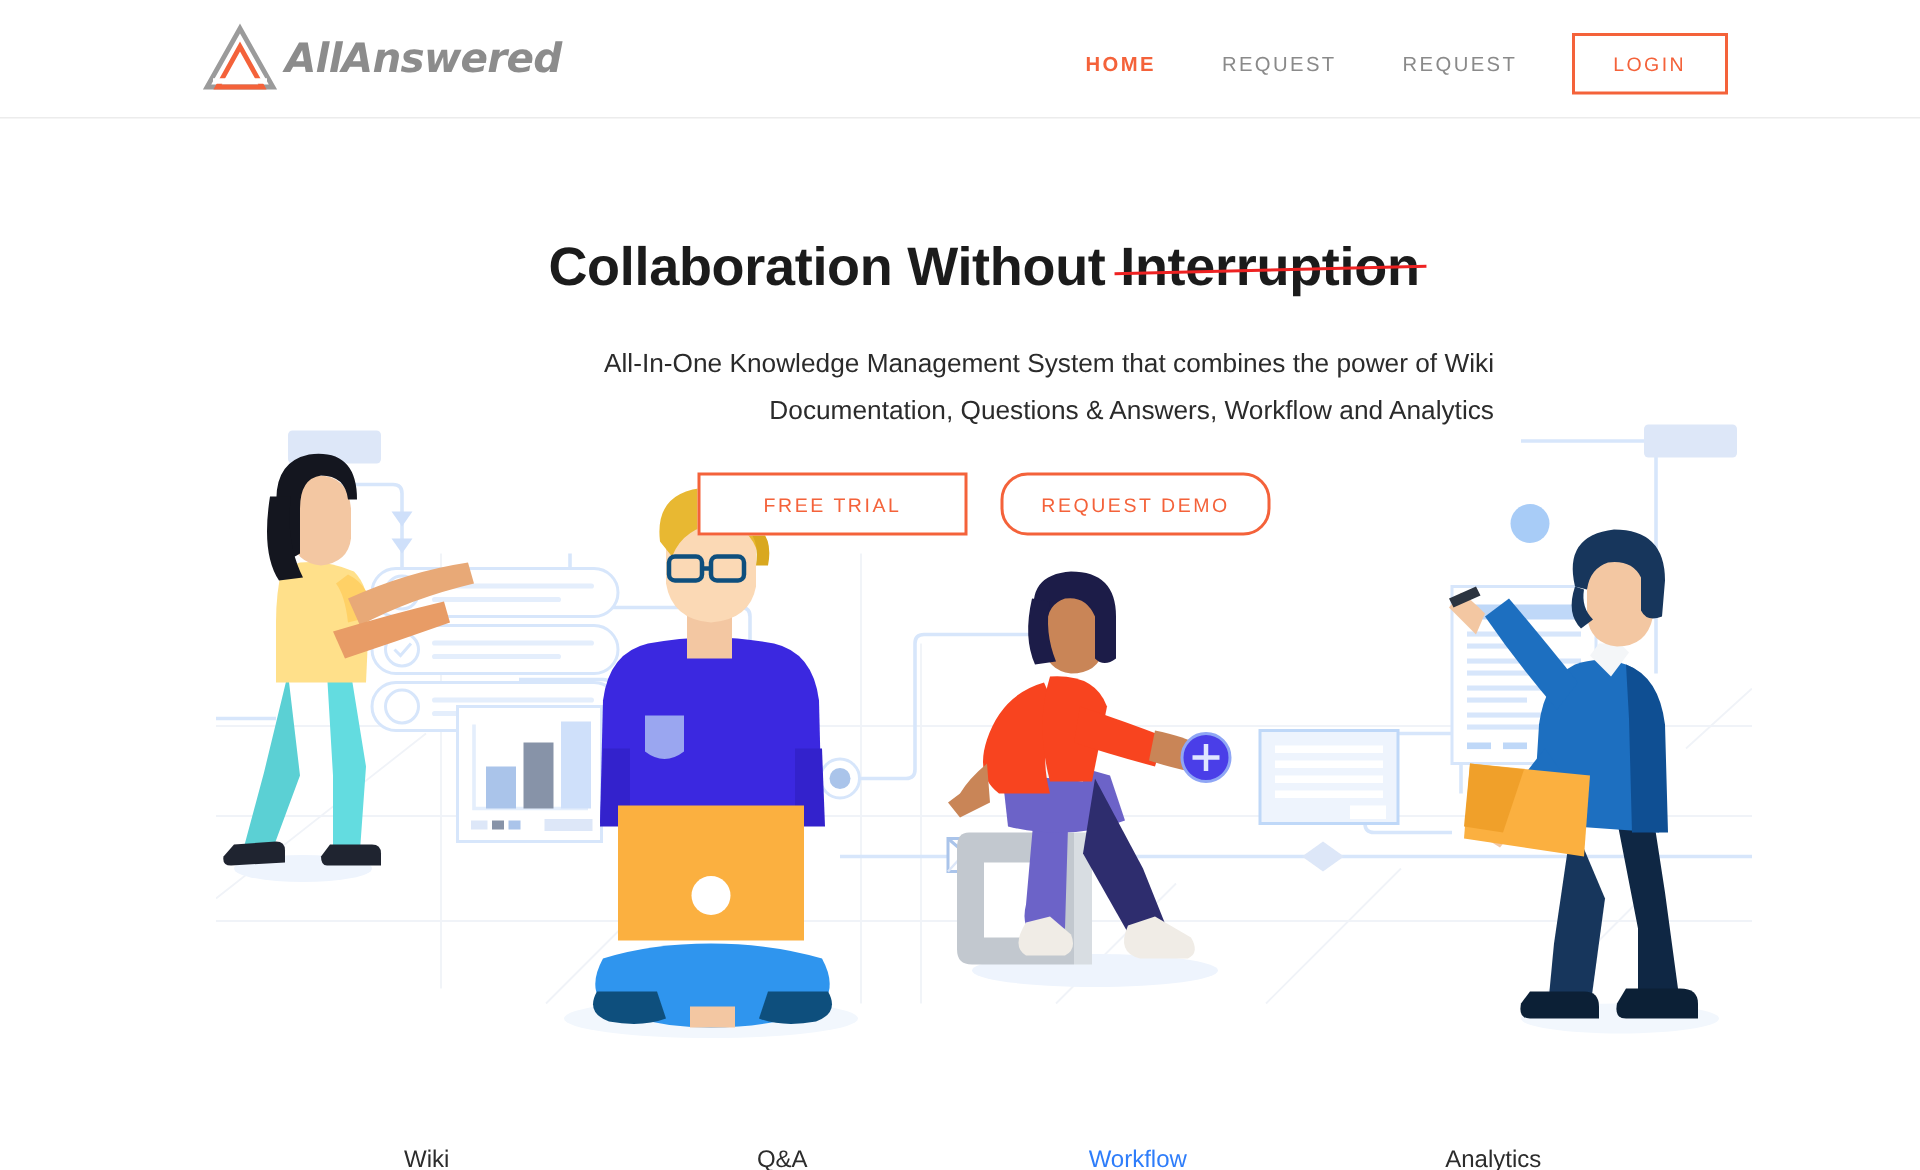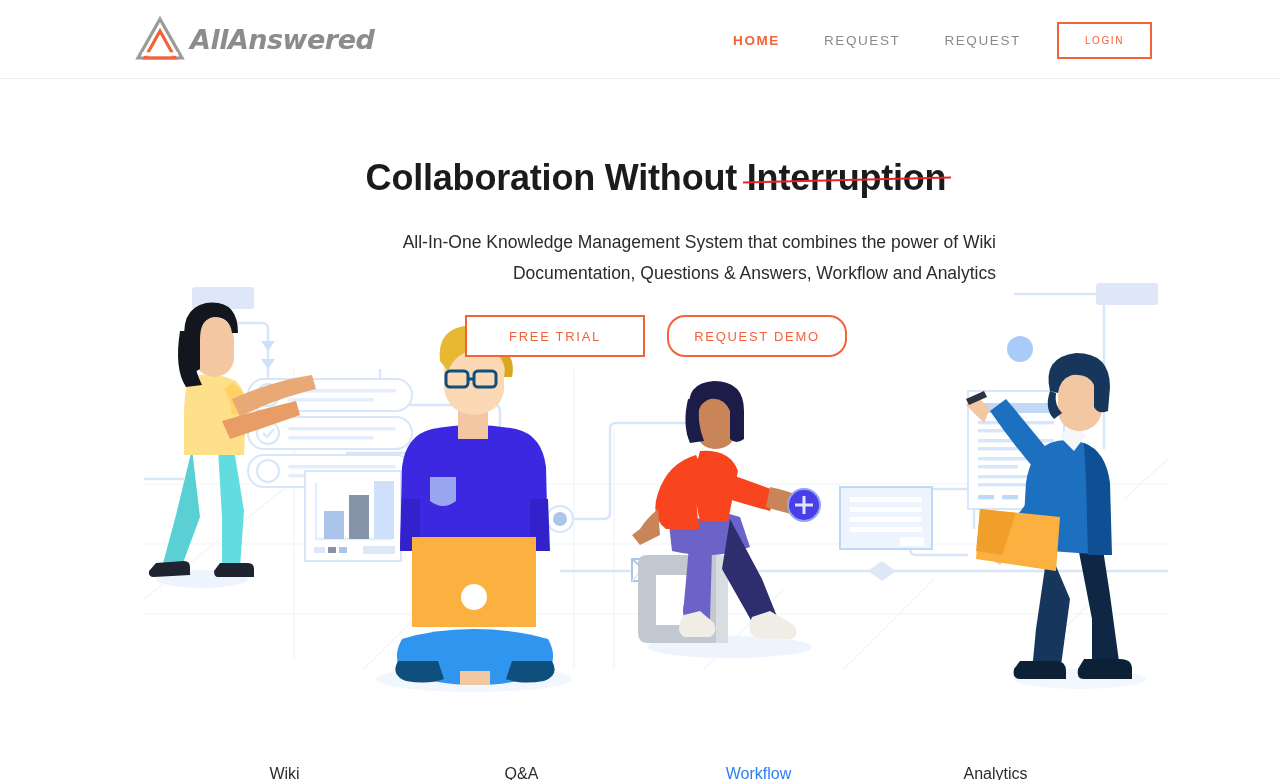--- a/index.html
+++ b/index.html
@@ -32,21 +32,21 @@
     position: absolute; right: 128px; top: 22px;
     display: flex; align-items: center; gap: 0px;
   }
   .nav-item {
     font-size: 13.5px; letter-spacing: 1.6px; color: #8a8a8a;
     padding: 9px 22px; cursor: pointer; white-space: nowrap;
     font-family: "Liberation Sans", sans-serif;
   }
   .nav-item.active { color: #f4623a; font-weight: bold; }
   .nav-login {
-    font-size: 10px; letter-spacing: 1.6px; color: #f4623a;
+    font-size: 13px; letter-spacing: 1.6px; color: #f4623a;
     border: 2px solid #f4623a; padding: 11px 26px; margin-left: 14px;
     cursor: pointer; white-space: nowrap; background: #fff;
   }
 
   
   .hero { position: absolute; top: 79px; left: 16px; width: 1280px; height: 701px; }
 
   .headline {
     position: absolute; top: 78px; left: 0; width: 1280px;
     text-align: center; font-size: 36px; font-weight: bold;

